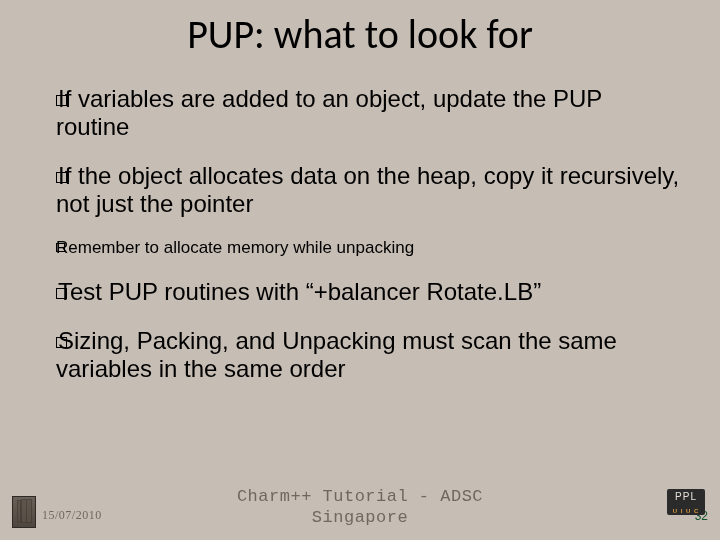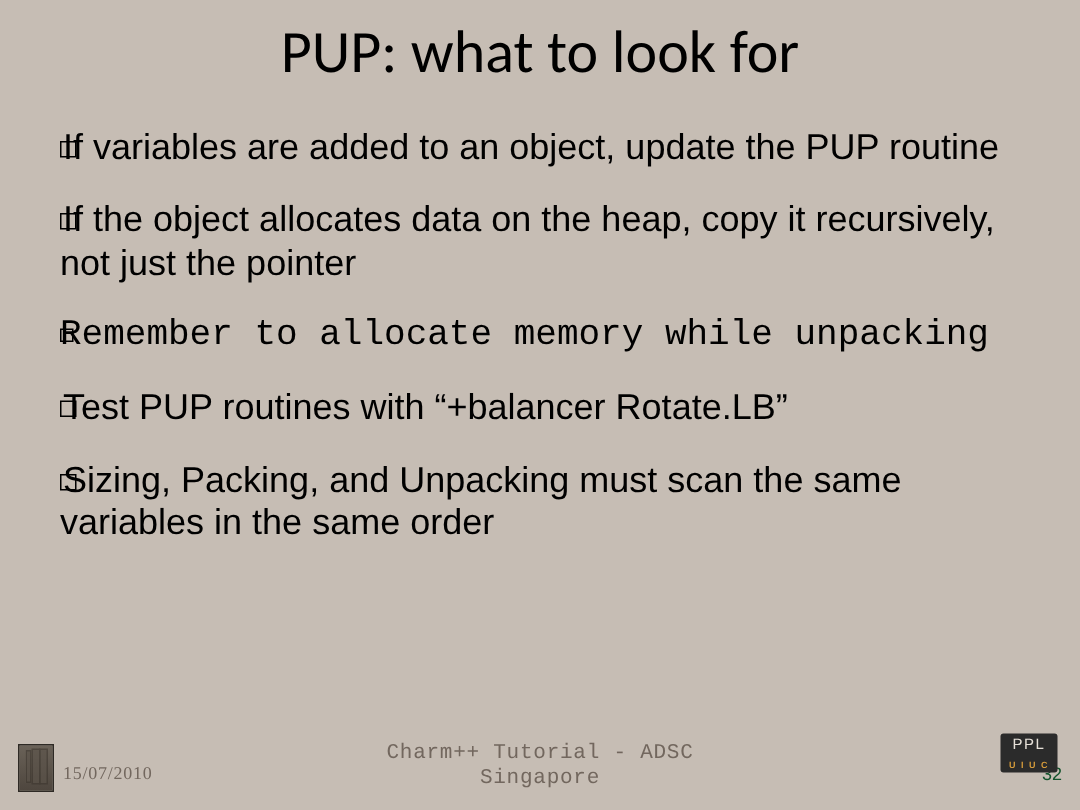--- a/index.html
+++ b/index.html
@@ -31,28 +31,29 @@
   }
   .body {
     position: absolute;
     top: 85px;
     left: 40px;
     width: 640px;
   }
   .item {
     margin-bottom: 20px;
     line-height: 1.18;
+    margin-left: 16px;
   }
   .large {
     font-size: 24px;
     font-family: Arial, sans-serif;
   }
   .small {
-    font-size: 24px;
-    font-family: Liberation Mono, monospace;
+    font-size: 17px;
+    font-family: Liberation Sans, sans-serif;
   }
   .bullet-box {
     display: inline-block;
     width: 9px;
     height: 9px;
     border: 1px solid #000;
     vertical-align: 1px;
     margin-right: -9px;
   }
   .bullet-box.sm {
@@ -68,21 +69,21 @@
     color: #72675e;
     letter-spacing: 0.5px;
   }
   .footer-center {
     position: absolute;
     left: 0;
     bottom: 12px;
     width: 720px;
     text-align: center;
     font-family: "Courier New", monospace;
-    font-size: 14px;
+    font-size: 17px;
     color: #72675e;
     line-height: 1.2;
     letter-spacing: 0.5px;
   }
   .footer-pagenum {
     position: absolute;
     right: 12px;
     bottom: 17px;
     font-family: Liberation Sans, sans-serif;
     font-size: 12px;

